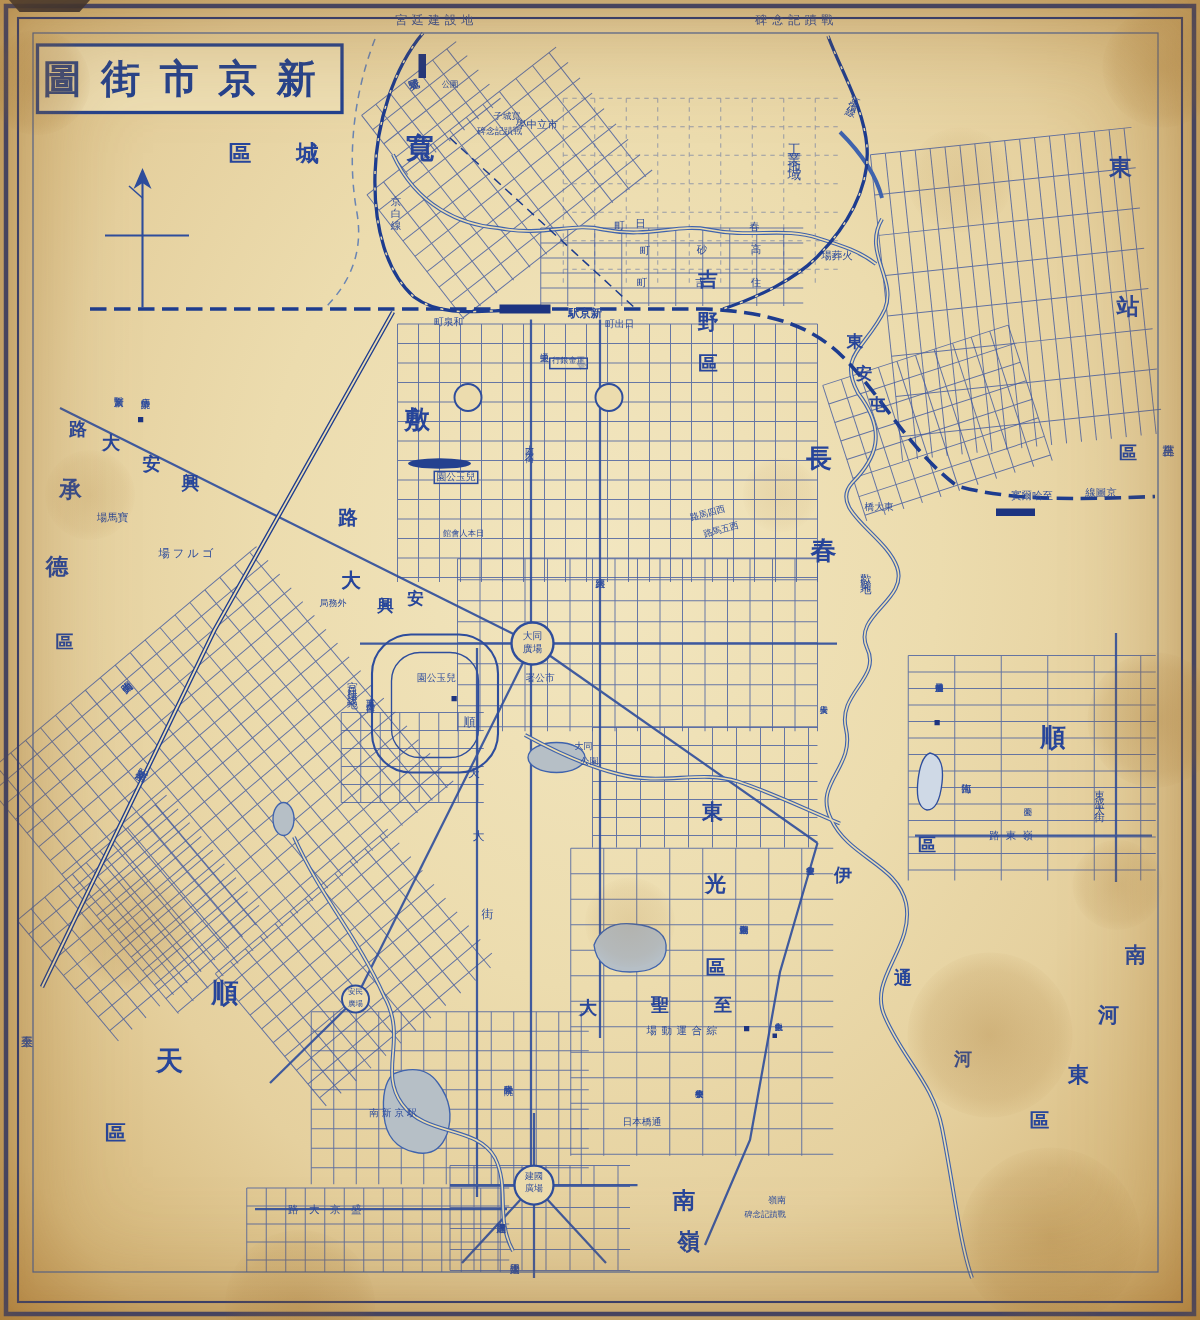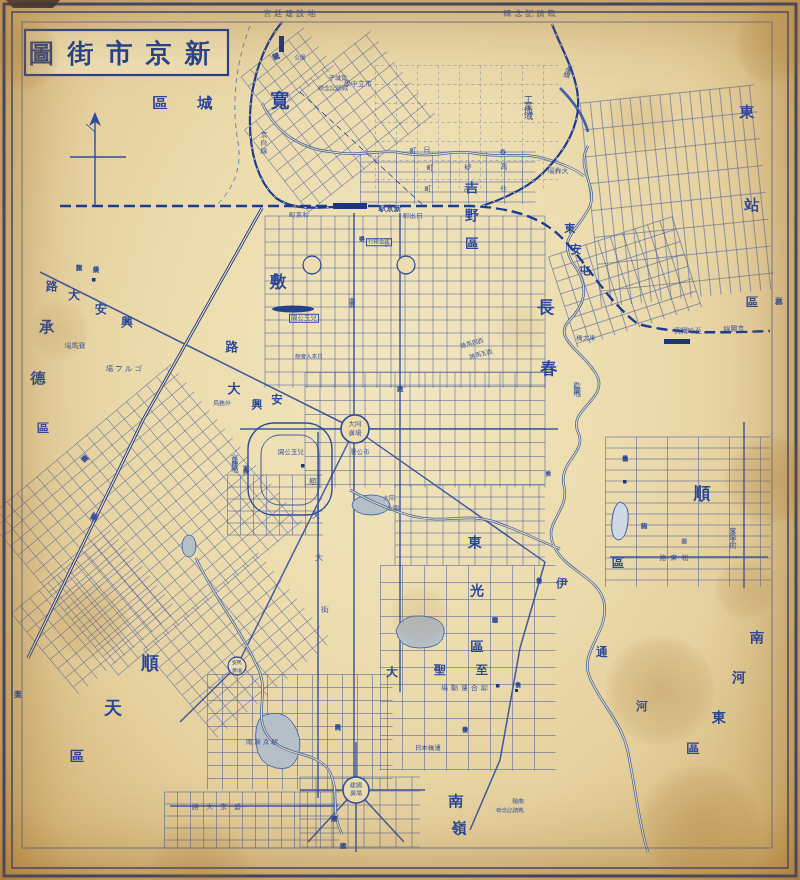--- a/index.html
+++ b/index.html
@@ -642,21 +642,21 @@
       <div class="lab" style="left: 586px; top: 338px; font-size: 6.5px; transform: translate(-50%, -50%);">橋大東</div>
       <div class="lab v" style="left: 577px; top: 381px; font-size: 7.5px; letter-spacing: 3px; transform: translate(-50%, -50%);">歡樂地</div>
       <div class="lab v" style="left: 625px; top: 451px; font-size: 5.5px; transform: translate(-50%, -50%);">滿洲煙草股份公司</div>
       <div class="lab v" style="left: 644px; top: 517px; font-size: 6.5px; transform: translate(-50%, -50%);">臨河街</div>
       <div class="lab v" style="left: 684px; top: 534px; font-size: 5.5px; transform: translate(-50%, -50%);">公園</div>
       <div class="lab v" style="left: 732px; top: 531px; font-size: 7px; letter-spacing: 5px; transform: translate(-50%, -50%);">東盛大街</div>
       <div class="lab" style="left: 676px; top: 558px; font-size: 7px; letter-spacing: 4px; transform: translate(-50%, -50%);">路東嶺</div>
       <div class="lab v" style="left: 548px; top: 466px; font-size: 5.5px; transform: translate(-50%, -50%);">天安橋</div>
       <div class="lab v" style="left: 539px; top: 573px; font-size: 5.5px; transform: translate(-50%, -50%);">市立中等女學校</div>
       <div class="lab v" style="left: 495px; top: 612px; font-size: 6px; transform: translate(-50%, -50%);">綜合運動場</div>
-      <div class="lab" style="left: 466px; top: 688px; font-size: 7px; letter-spacing: 3px; transform: translate(-50%, -50%);">場動運合綜</div>
+      <div class="lab" style="left: 456px; top: 688px; font-size: 7px; letter-spacing: 3px; transform: translate(-50%, -50%);">場動運合綜</div>
       <div class="lab v" style="left: 518px; top: 677px; font-size: 5.5px; transform: translate(-50%, -50%);">中央觀象台</div>
       <div class="lab v" style="left: 465px; top: 722px; font-size: 5.5px; transform: translate(-50%, -50%);">中央警察學校</div>
       <div class="lab" style="left: 428px; top: 748px; font-size: 6.5px; transform: translate(-50%, -50%);">日本橋通</div>
       <div class="lab v" style="left: 338px; top: 719px; font-size: 6px; transform: translate(-50%, -50%);">大陸科學院</div>
       <div class="lab" style="left: 313px; top: 482px; font-size: 8px; transform: translate(-50%, -50%);">順</div>
       <div class="lab" style="left: 316px; top: 516px; font-size: 8px; transform: translate(-50%, -50%);">天</div>
       <div class="lab" style="left: 319px; top: 558px; font-size: 8px; transform: translate(-50%, -50%);">大</div>
       <div class="lab" style="left: 325px; top: 610px; font-size: 8px; transform: translate(-50%, -50%);">街</div>
       <div class="lab" style="left: 237px; top: 662px; font-size: 5px; transform: translate(-50%, -50%);">安民</div>
       <div class="lab" style="left: 237px; top: 670px; font-size: 5px; transform: translate(-50%, -50%);">廣場</div>

